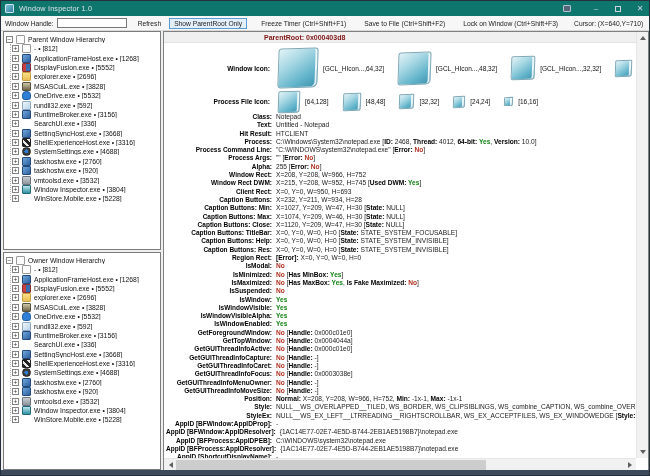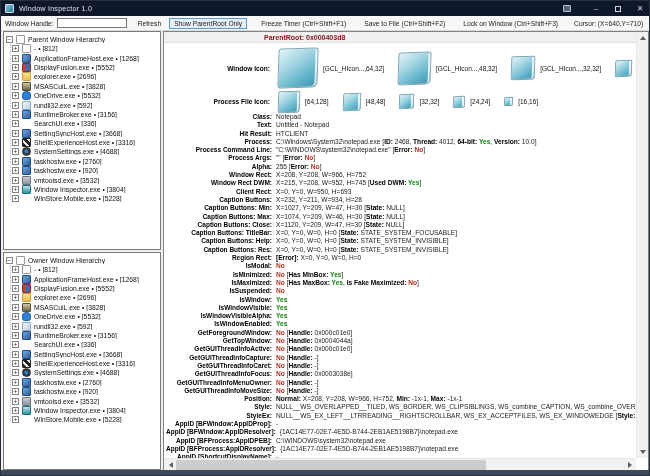--- a/index.html
+++ b/index.html
@@ -2,21 +2,21 @@
 <html><head>
 <meta charset="utf-8">
 <style>
   html,body{margin:0;padding:0;background:#555;}
   *{box-sizing:border-box;}
   #app{position:relative;width:650px;height:476px;background:#f0f0f0;
        font-family:"Liberation Sans",sans-serif;overflow:hidden;
        border:1px solid #26303d;}
 
   
-  .titlebar{position:absolute;left:0;top:0;width:650px;height:15px;background:#0f172a;
+  .titlebar{position:absolute;left:0;top:0;width:650px;height:15px;background:#0f766e;
             display:flex;align-items:center;color:#dfe4ea;font-size:7.2px;}
   .app-icon{width:9px;height:9px;margin:0 5px 0 4px;
             background:linear-gradient(135deg,#7fc4d4,#2e7fa3);border:1px solid #cfe4ec;border-radius:1px;}
   .title-text{flex:0 0 auto;letter-spacing:.2px;}
   .tb-spacer{flex:1;}
   .tb-btn{width:22px;height:15px;display:flex;align-items:center;justify-content:center;
           color:#cfd6df;font-size:8px;line-height:1;}
   .badge-ico{width:8px;height:7px;border:1px solid #b8c2cd;background:#55657a;border-radius:1px;margin-right:14px;}
   .max-box{width:6px;height:6px;border:1px solid #cfd6df;}
 

